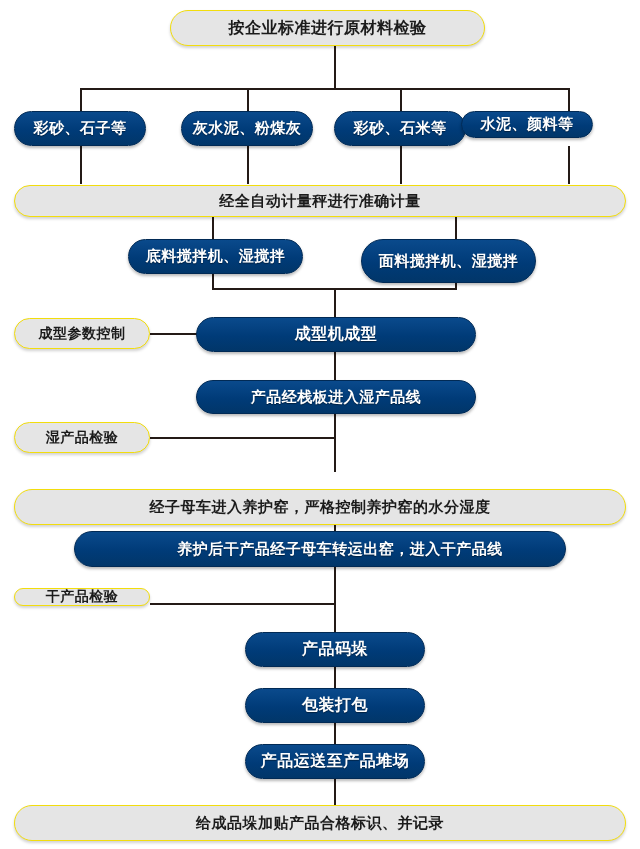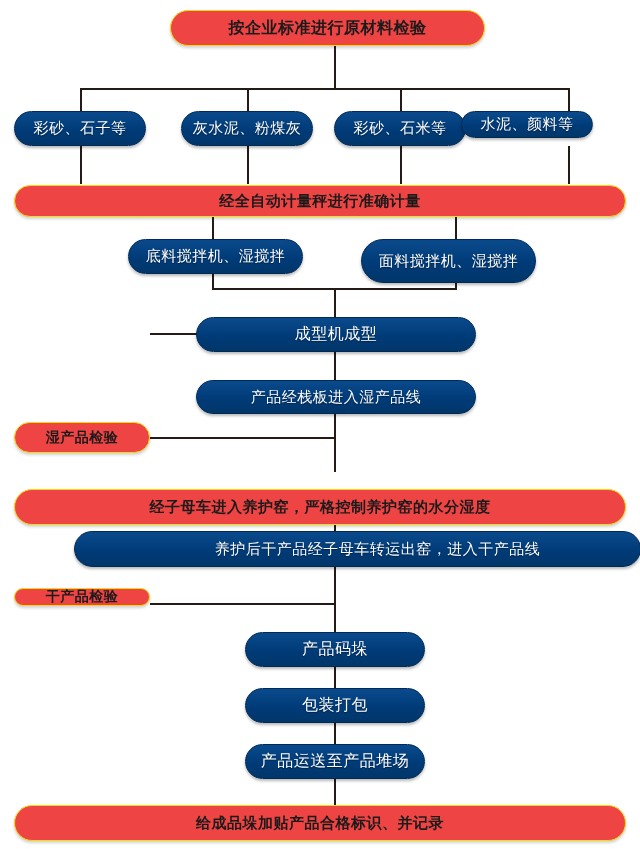--- a/index.html
+++ b/index.html
@@ -44,28 +44,28 @@
     text-align: center;
     white-space: nowrap;
     letter-spacing: 0.5px;
     user-select: none;
   }
 
   .node.blue {
     background: #004080;
     background: linear-gradient(180deg, #0a4a8c 0%, #003b78 55%, #013669 100%);
     color: #ffffff;
-    font-weight: normal;
+    font-weight: bold;
     border: 1px solid #012a55;
     box-shadow: 0 2px 3px rgba(0,0,0,0.28);
     text-shadow: 0 1px 1px rgba(0,0,0,0.45);
   }
 
   .node.yellow {
-    background: #ef4444;
+    background: #e5e5e5;
     color: #1b1b1b;
     font-weight: bold;
     border: 1px solid #f2dd0c;
     box-shadow: 0 2px 3px rgba(0,0,0,0.18);
   }
   .f14 { font-size: 14px; }
   .f15 { font-size: 15px; }
   .f16 { font-size: 16px; }
 </style>
 </head>
@@ -114,30 +114,31 @@
   <div class="node blue f15" style="left:334px; top:111px; width:132px; height:35px;">彩砂、石米等</div>
 
   <div class="node blue f15" style="left:461px; top:111px; width:132px; height:27px;">水泥、颜料等</div>
 
   <div class="node yellow f15" style="left:14px; top:185px; width:612px; height:32px;">经全自动计量秤进行准确计量</div>
 
   <div class="node blue f15" style="left:128px; top:239px; width:175px; height:35px;">底料搅拌机、湿搅拌</div>
 
   <div class="node blue f15" style="left:361px; top:239px; width:175px; height:44px;">面料搅拌机、湿搅拌</div>
 
+  <div class="node yellow f14" style="left:14px; top:318px; width:136px; height:31px;">成型参数控制</div>
 
   <div class="node blue f16" style="left:196px; top:317px; width:280px; height:35px;">成型机成型</div>
 
   <div class="node blue f15" style="left:196px; top:380px; width:280px; height:34px;">产品经栈板进入湿产品线</div>
 
   <div class="node yellow f14" style="left:14px; top:422px; width:136px; height:31px;">湿产品检验</div>
 
   <div class="node yellow f15" style="left:14px; top:472px; width:612px; height:36px;margin-top:17px;">经子母车进入养护窑，严格控制养护窑的水分湿度</div>
 
-  <div class="node blue f15" style="left:74px; top:531px; width:567px; height:36px;padding-left:40px;">养护后干产品经子母车转运出窑，进入干产品线</div>
+  <div class="node blue f15" style="left:74px; top:531px; width:492px; height:36px;padding-left:40px;">养护后干产品经子母车转运出窑，进入干产品线</div>
 
   <div class="node yellow f14" style="left:14px; top:588px; width:136px; height:18px;">干产品检验</div>
 
   <div class="node blue f16" style="left:245px; top:632px; width:180px; height:35px;">产品码垛</div>
 
   <div class="node blue f16" style="left:245px; top:744px; width:180px; height:35px;">产品运送至产品堆场</div>
 
   <div class="node blue f16" style="left:245px; top:688px; width:180px; height:35px;">包装打包</div>
 
   <div class="node yellow f15" style="left:14px; top:805px; width:612px; height:36px;">给成品垛加贴产品合格标识、并记录</div>

